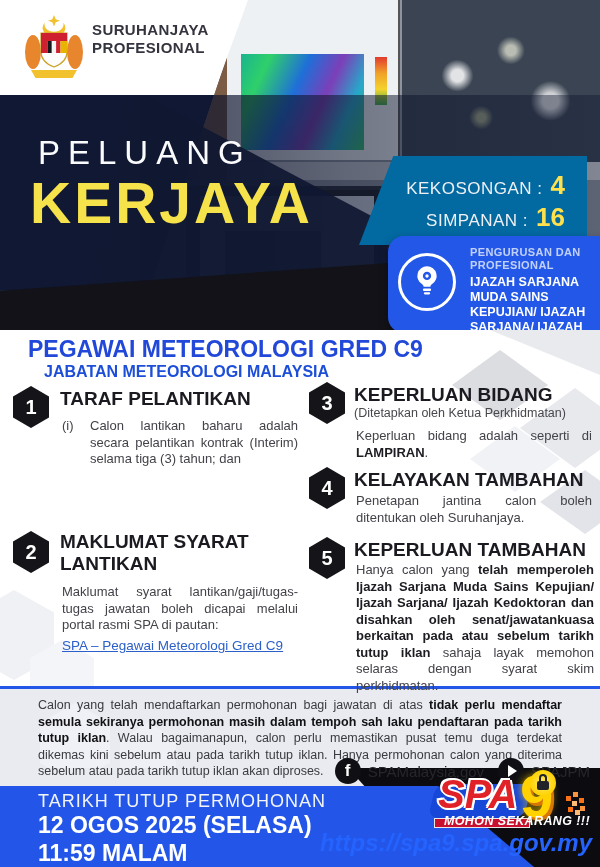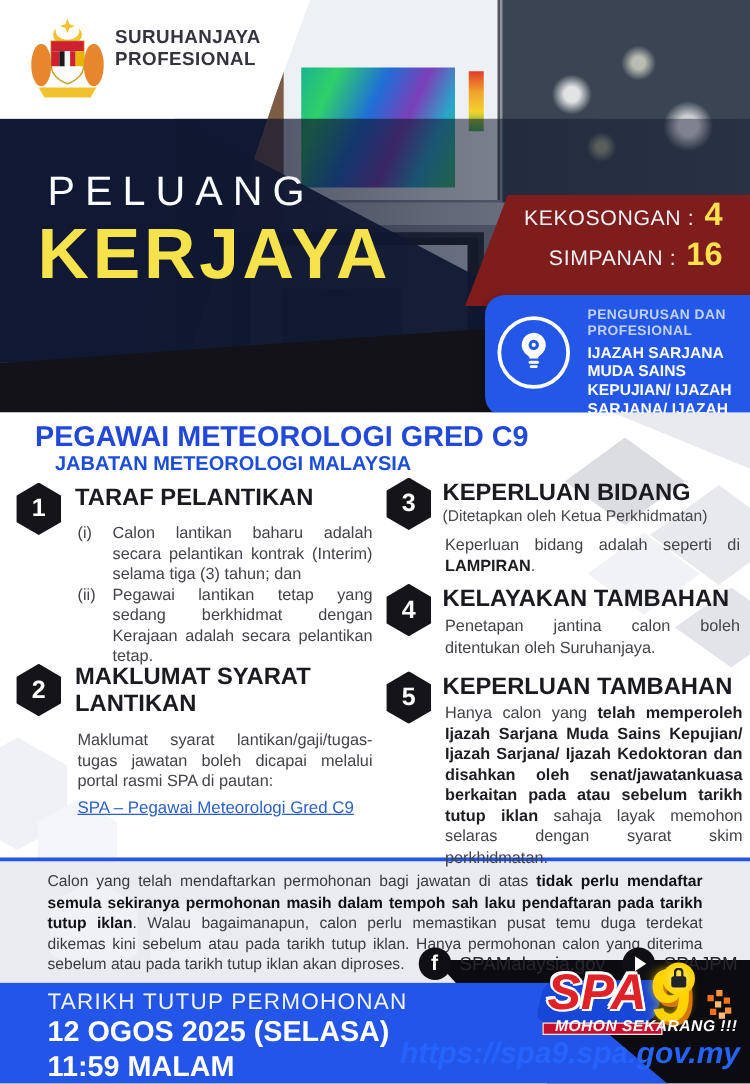--- a/index.html
+++ b/index.html
@@ -41,22 +41,22 @@
     clip-path:polygon(0 0,100% 0,86% 100%,0 100%);}
   .logo{position:absolute;left:24px;top:13px;width:60px;height:68px;}
   .org{position:absolute;left:92px;top:21px;font-size:15px;line-height:18px;font-weight:700;
     color:#34343f;letter-spacing:.4px;}
 
   
   .peluang{left:38px;top:134px;font-size:33px;font-weight:300;color:#fafbfd;letter-spacing:8px;}
   .kerjaya{left:30px;top:170px;font-size:57px;font-weight:800;color:#f6e24b;letter-spacing:3px;}
 
   
-  .stats{left:372px;top:156px;width:228px;height:89px;background:#7f1d1d;
-    clip-path:polygon(15% 0,100% 0,100% 100%,0 100%);box-sizing:border-box;}
+  .stats{left:359px;top:156px;width:228px;height:89px;background:#0369a1;
+    clip-path:polygon(15% 0,100% 0,100% 100%,0 100%);padding-top:14px;box-sizing:border-box;}
   .stat-row{display:flex;justify-content:flex-end;align-items:baseline;gap:8px;padding-right:22px;height:32px;}
   .stat-label{font-size:17px;color:#eef0f3;letter-spacing:.5px;}
   .stat-value{font-size:26px;font-weight:800;color:#ffe14d;}
 
   
   .black-strip{left:0;top:248px;width:600px;height:82px;background:#121218;
     clip-path:polygon(0 52%,100% 0,100% 100%,0 100%);}
 
   
   .cat-box{left:388px;top:236px;width:252px;height:97px;background:#2257e8;
@@ -220,24 +220,20 @@
 
     <div class="hex" style="left:13px;top:56px;">
         <span>1</span>
       </div>
     <div class="item-title" style="left:60px;top:58px;width:240px;">TARAF PELANTIKAN</div>
     <div class="body" style="left:62px;top:88px;width:236px;">
       <div class="li-row">
         <span class="li-lbl">(i)</span>
         <span class="li-txt">Calon lantikan baharu adalah secara pelantikan kontrak (Interim) selama tiga (3) tahun; dan</span>
       </div>
-      <div class="li-row">
-        <span class="li-lbl">(ii)</span>
-        <span class="li-txt">Pegawai lantikan tetap yang sedang berkhidmat dengan Kerajaan adalah secara pelantikan tetap.</span>
-      </div>
     </div>
 
     <div class="hex" style="left:13px;top:201px;">
         <span>2</span>
       </div>
     <div class="item-title" style="left:60px;top:201px;width:226px;">MAKLUMAT SYARAT LANTIKAN</div>
     <div class="body" style="left:62px;top:254px;width:236px;">Maklumat syarat lantikan/gaji/tugas-tugas jawatan boleh dicapai melalui portal rasmi SPA di pautan:</div>
     <a class="spa-link" style="left:62px;top:308px;">SPA – Pegawai Meteorologi Gred C9</a>
 
     <div class="hex" style="left:309px;top:52px;">

